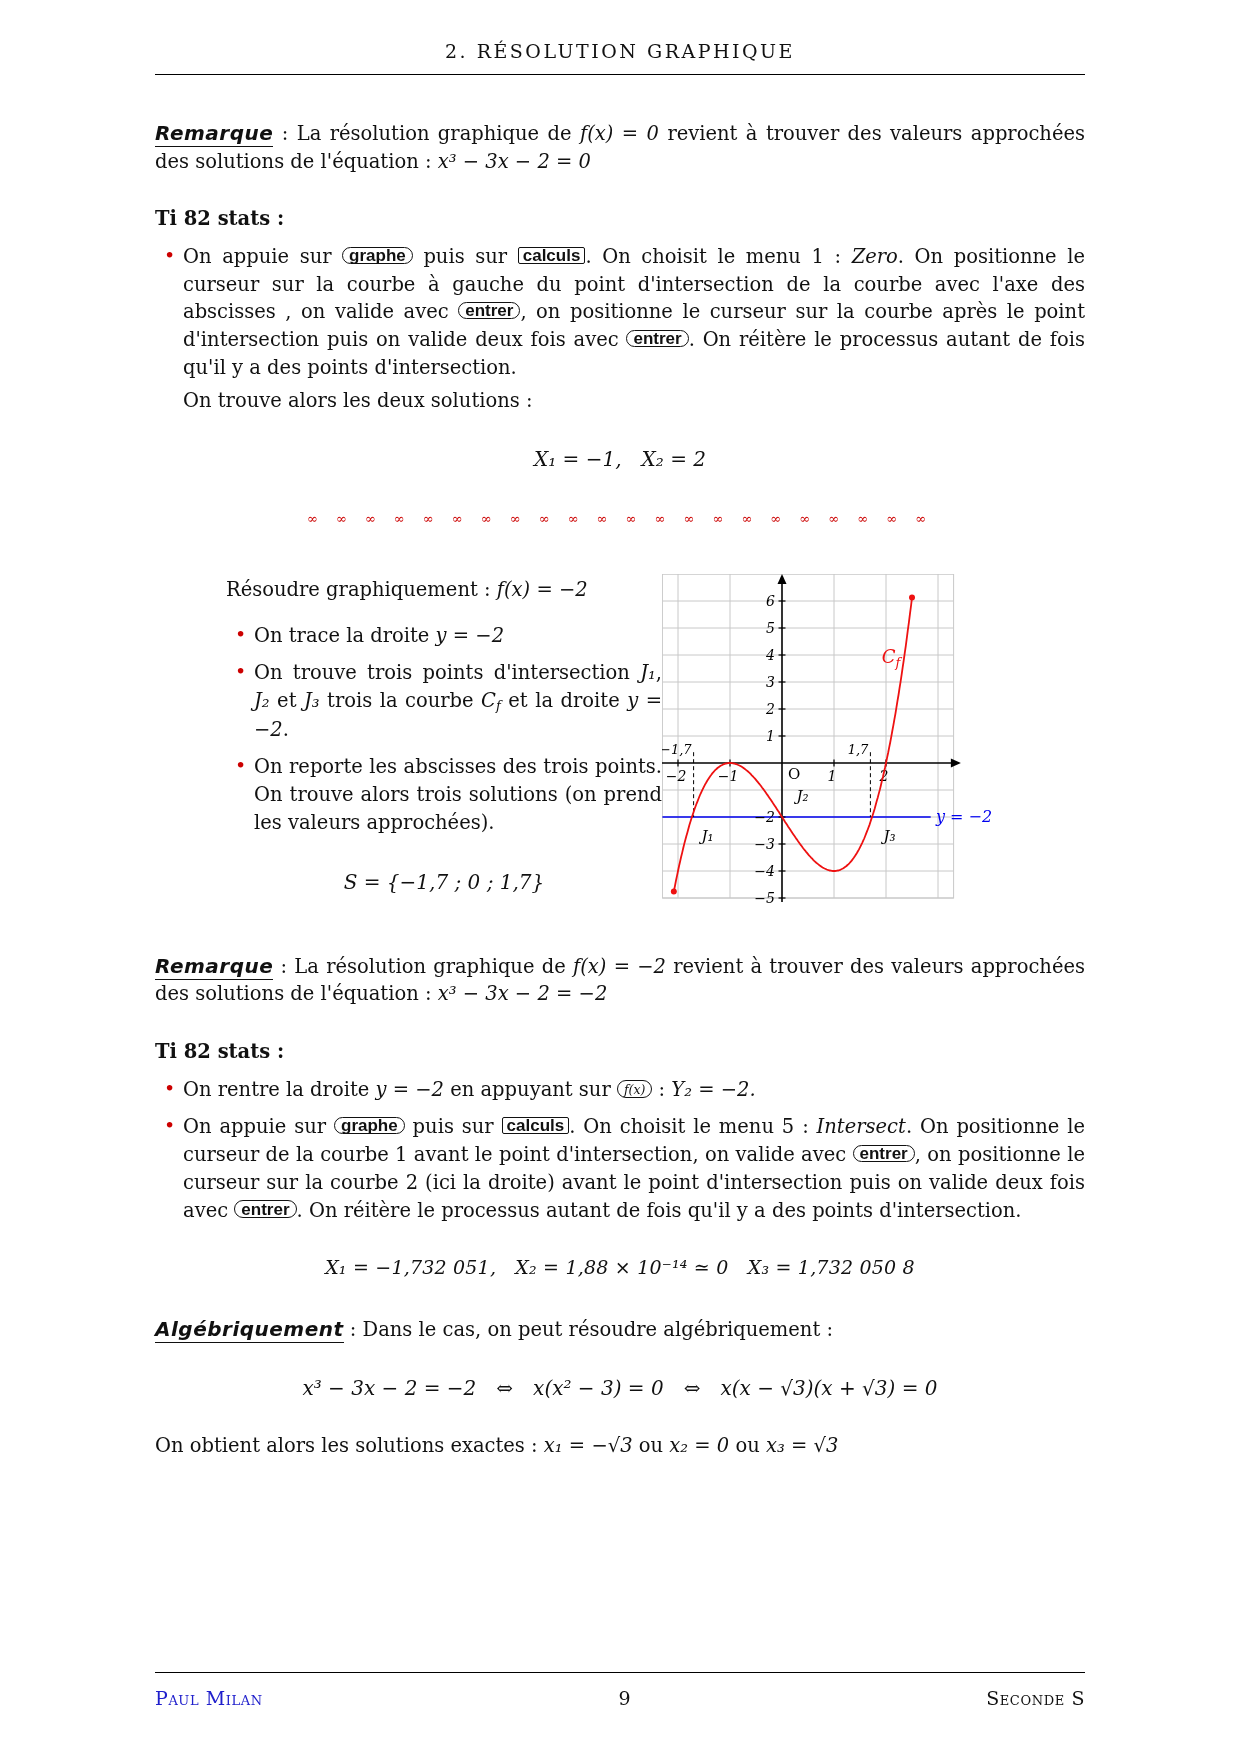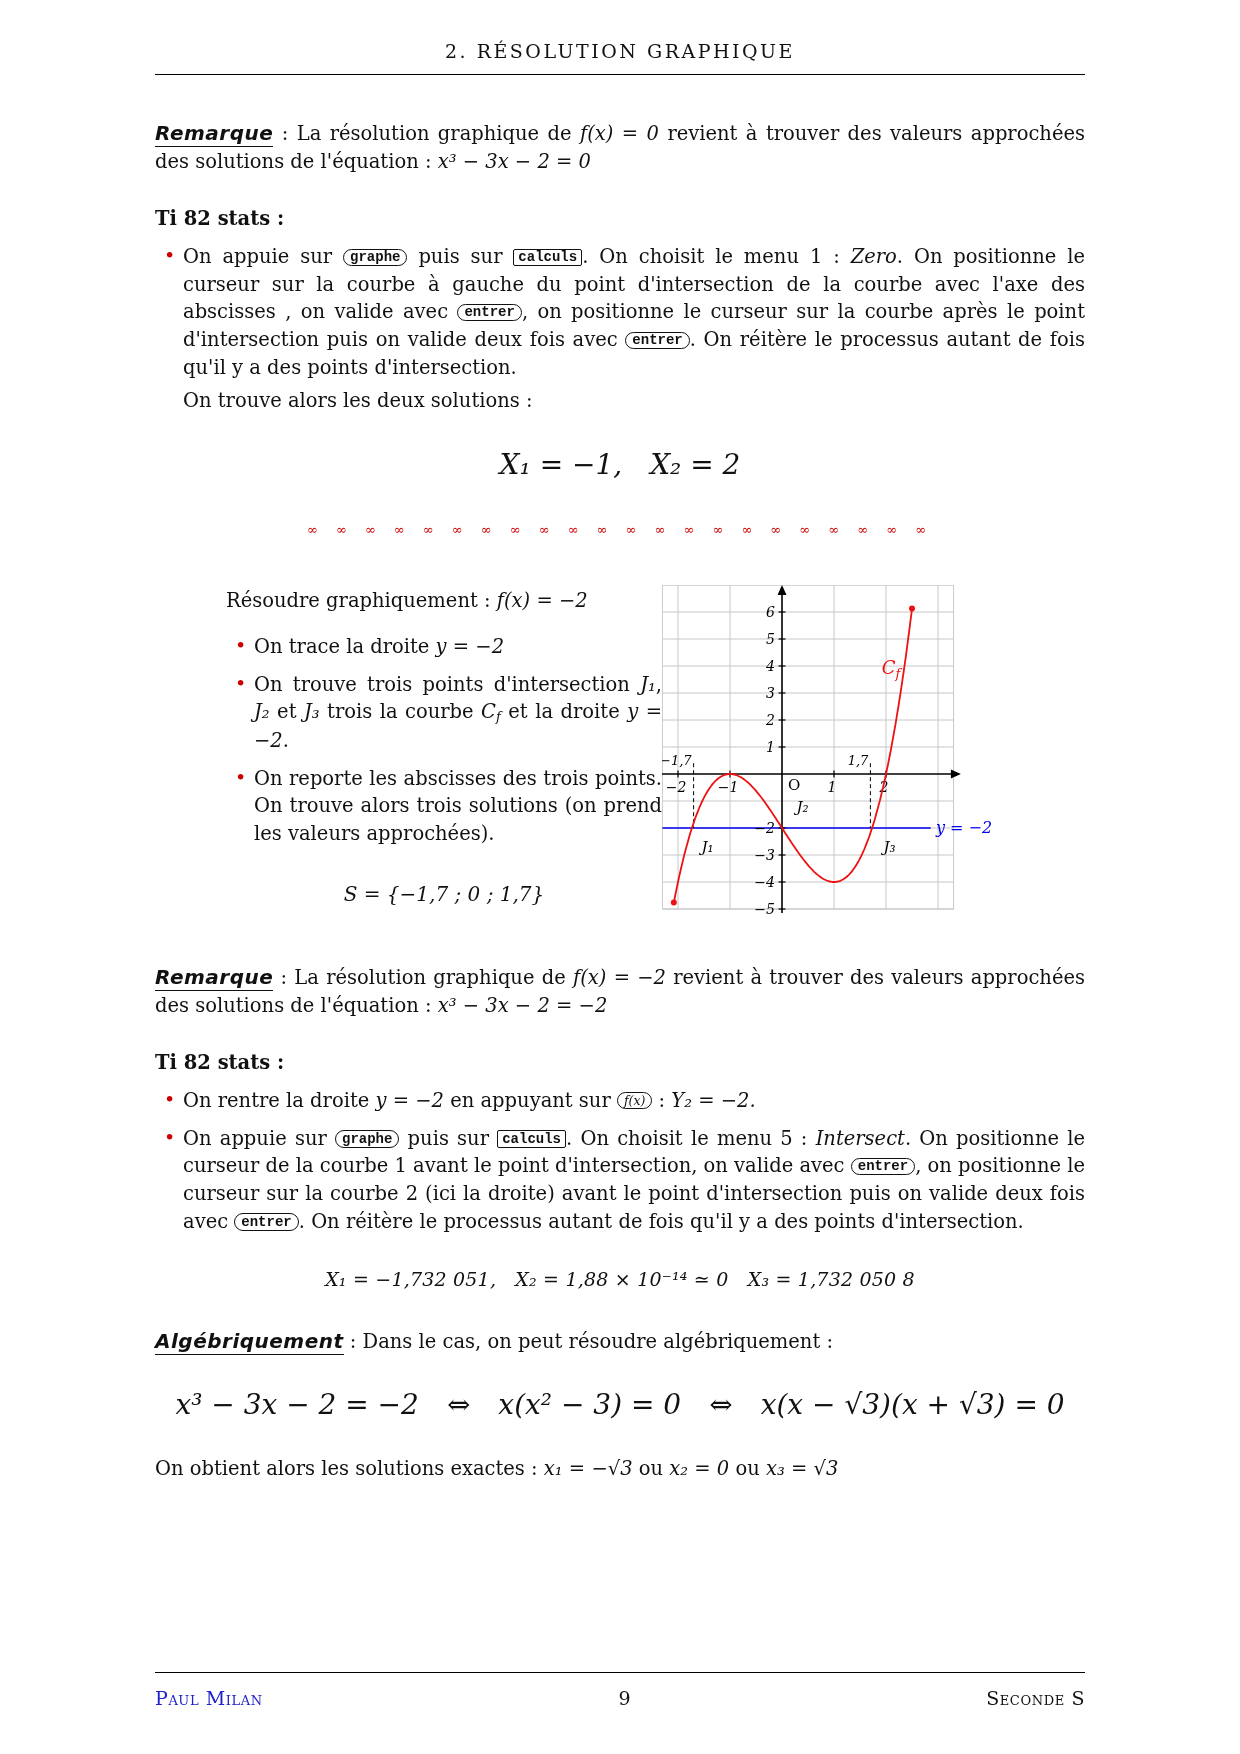--- a/index.html
+++ b/index.html
@@ -16,35 +16,35 @@
   .remark{margin:34px 0 0;text-align:justify;}
   .hand{
     font-family:"DejaVu Sans", sans-serif;font-style:italic;font-weight:bold;
     font-size:20px;border-bottom:1.6px solid #111;padding-bottom:1px;letter-spacing:0.5px;
   }
   .ti{margin:30px 0 10px;font-size:19.5px;font-weight:bold;font-family:inherit;}
   .bullets{margin:0;padding:0 0 0 2px;list-style:none;}
   .bullets li{position:relative;padding-left:26px;margin:0 0 10px;text-align:justify;}
   .bdot{position:absolute;left:7px;top:-1px;color:var(--accent-red);font-size:19px;}
   .li-tail{margin-top:6px;}
-  .equation{text-align:center;font-style:italic;font-size:28px;margin:30px 0;}
+  .equation{text-align:center;font-style:italic;font-size:20px;margin:30px 0;}
   .equation.small{font-size:19px;letter-spacing:0.2px;}
   .separator{
     text-align:center;color:var(--accent-red);letter-spacing:7px;font-size:13px;margin:36px 0 46px;
   }
   .twocol{display:flex;justify-content:center;margin:6px 0 24px;}
   .col-left{width:436px;}
   .col-right{width:352px;flex:none;}
   .gtitle{margin:2px 0 18px;}
   .solset{margin:32px 0 0;font-size:20px;}
   .seg-m,.seg-i{font-style:italic;}
   .seg-sub{font-style:italic;font-size:13px;vertical-align:-3px;}
   .seg-k{
-    display:inline-block;font-family:Liberation Mono, monospace;font-weight:bold;
-    font-size:14px;line-height:15px;border:1.4px solid #111;border-radius:9px;
+    display:inline-block;font-family:Liberation Sans, sans-serif;font-weight:bold;
+    font-size:17px;line-height:15px;border:1.4px solid #111;border-radius:9px;
     padding:0.5px 6px 0;vertical-align:2px;white-space:nowrap;font-style:normal;
   }
   .seg-ks{border-radius:2px;padding:0.5px 4px 0;}
   .seg-ki{font-family:"DejaVu Serif", serif;font-style:italic;font-weight:normal;font-size:12.5px;}
   .footer{position:absolute;left:155px;right:155px;bottom:42px;}
   .footer-row{display:flex;justify-content:space-between;margin-top:12px;font-size:19px;}
   .f-author{color:var(--footer-blue);font-variant:small-caps;letter-spacing:0.6px;}
   .f-right{font-variant:small-caps;letter-spacing:0.6px;}
   #graph-svg{font-family:"DejaVu Serif", serif;}
 </style>

